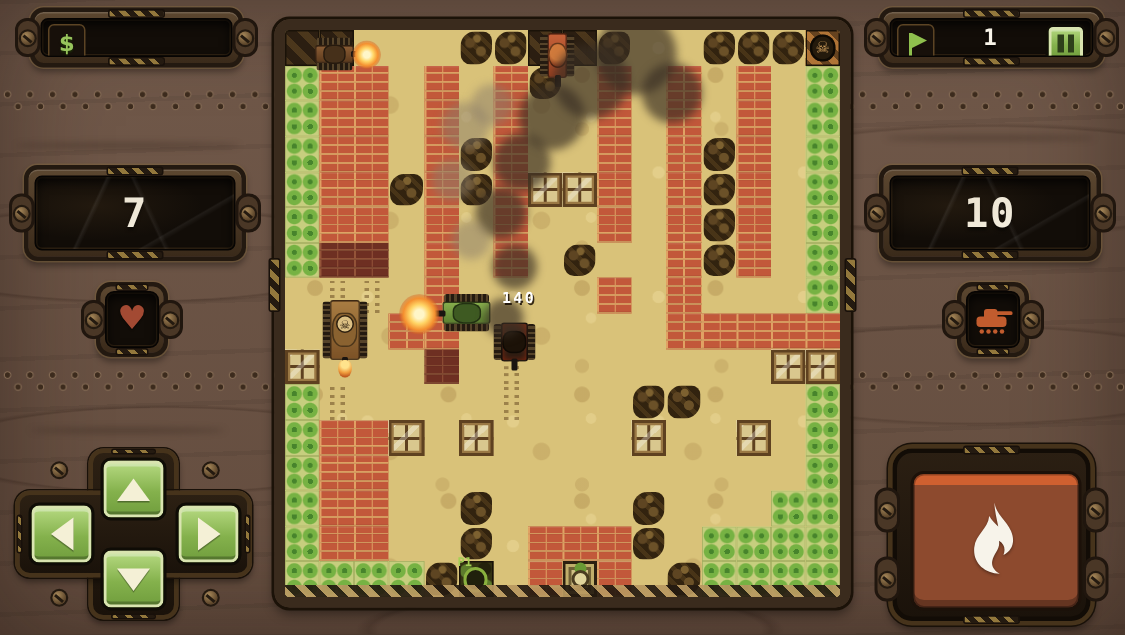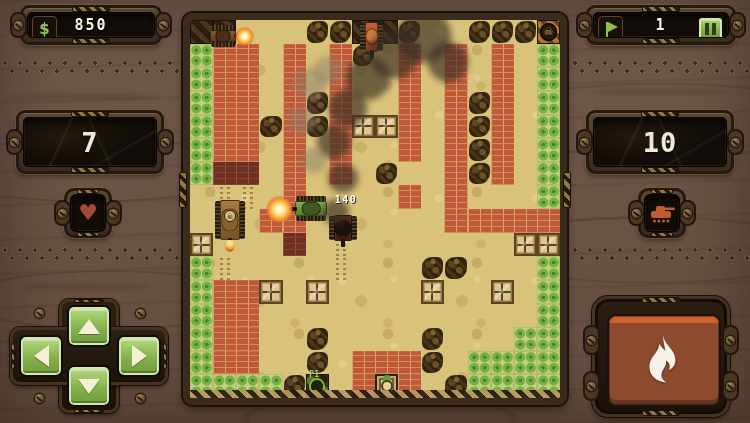--- a/index.html
+++ b/index.html
@@ -233,22 +233,22 @@
     border-radius:40% 40% 50% 50%;filter:blur(.5px);
     background:radial-gradient(circle at 50% 25%, #ffe38c 0 25%, #f09c3c 55%, #c05a20 80%, rgba(192,90,32,0) 95%);}
   .flash{position:absolute;z-index:6;border-radius:50%;
     background:radial-gradient(circle, #fff6c8 0 16%, #ffd465 34%, #f49030 55%, rgba(214,104,36,.45) 68%, rgba(214,104,36,0) 75%);}
   .puff{position:absolute;border-radius:50%;filter:blur(3px);z-index:5;}
   .puff.dark{background:rgba(56,46,35,.66);}
   .puff.light{background:rgba(140,126,106,.5);}
   .damage-popup{position:absolute;left:136px;top:174px;width:40px;z-index:7;text-align:center;
     font:700 10px "DejaVu Sans Mono",monospace;color:#ffffff;letter-spacing:1.5px;
     text-shadow:1px 1px 0 rgba(22,12,4,.85);}
-  .spawn-label{position:absolute;left:104px;top:350px;width:25px;height:24px;line-height:24px;z-index:4;
-    text-align:right;font:700 8px "DejaVu Sans Mono",monospace;color:#a5cf54;}
+  .spawn-label{position:absolute;left:115px;top:350px;width:25px;height:24px;line-height:24px;z-index:4;
+    text-align:left;font:700 8px "DejaVu Sans Mono",monospace;color:#a5cf54;}
 </style>
 </head>
 <body>
 
 <div class="stage">
   <div class="wood-grain"></div>
   <div class="streak" style="left:10px;top:95px;width:150px;"></div>
   <div class="streak" style="left:590px;top:90px;width:140px;"></div>
   <div class="streak" style="left:20px;top:285px;width:130px;"></div>
   <div class="rivet-strip" style="top:59px;"></div>
@@ -260,21 +260,20 @@
     <span class="ear e-left">
         <i class="screw"></i>
       </span>
     <span class="ear e-right">
         <i class="screw"></i>
       </span>
     <div class="screen">
       <span class="badge-box">
           <b class="dollar">$</b>
         </span>
-      <span class="panel-value">850</span>
     </div>
   </div>
 
   <div class="hud-panel stage-panel">
     <i class="notch n-top"></i>
     <i class="notch n-bottom"></i>
     <span class="ear e-left">
         <i class="screw"></i>
       </span>
     <span class="ear e-right">

